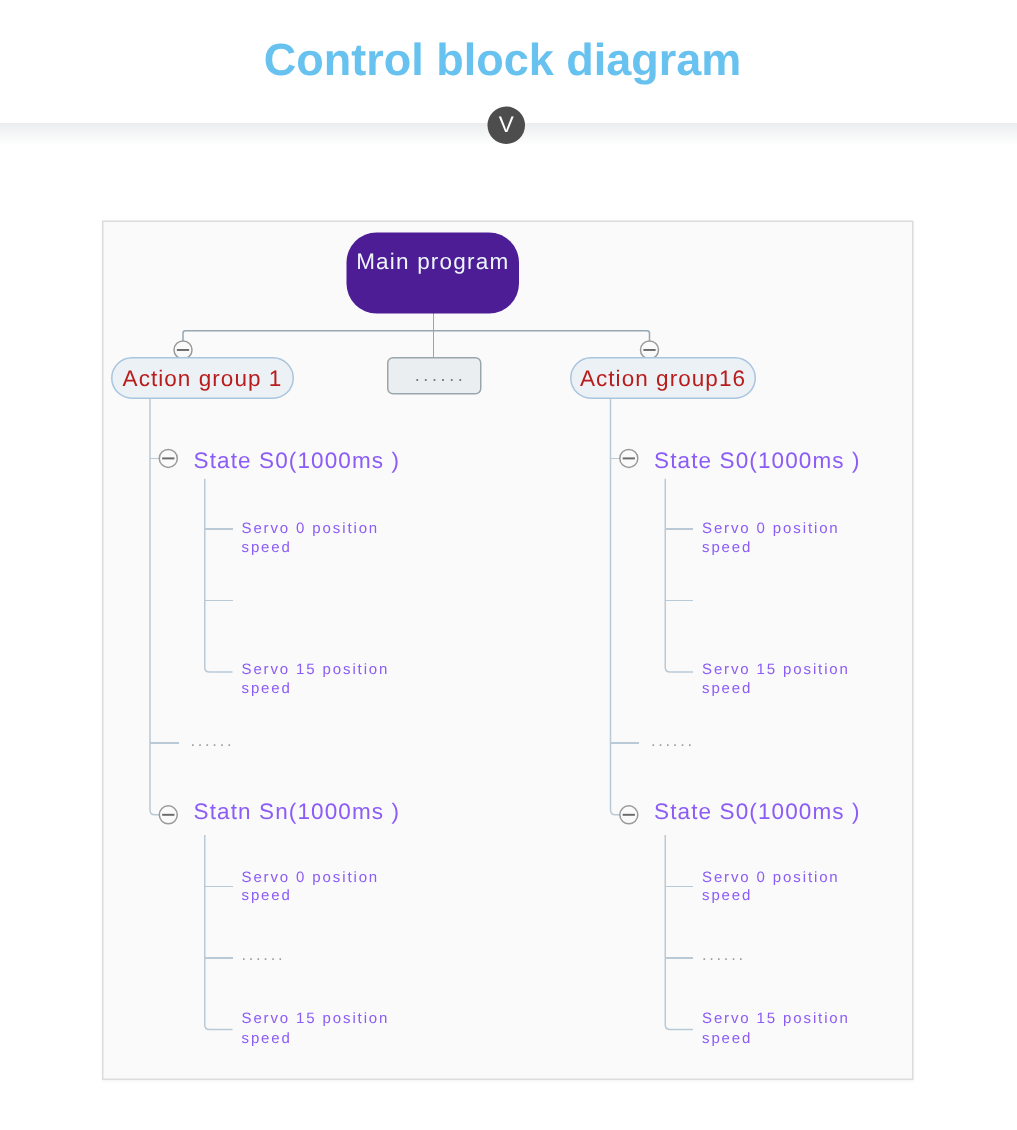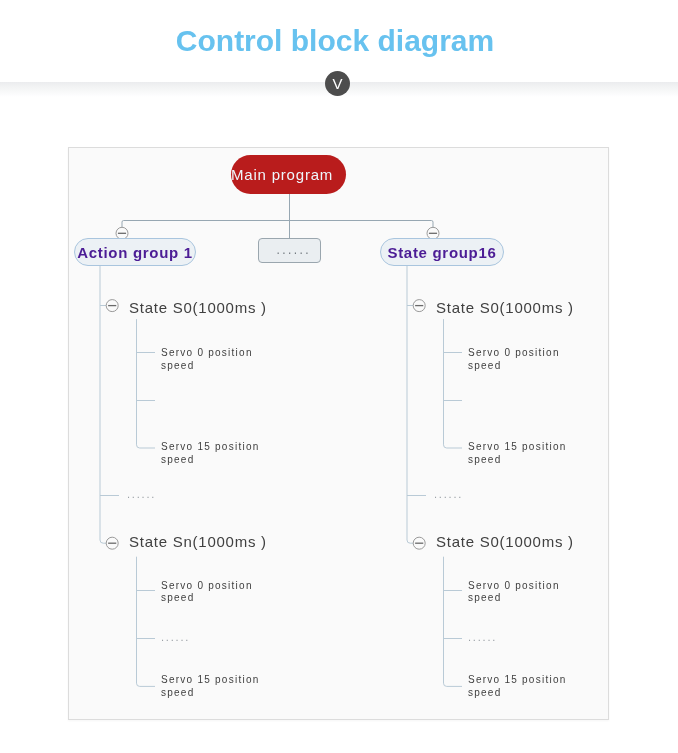--- a/index.html
+++ b/index.html
@@ -16,34 +16,34 @@
   .chev span{display:block;color:#ffffff;font-size:15px;line-height:26px;font-weight:normal;}
 
   
   .panel{position:absolute;left:68px;top:147px;width:539px;height:571px;background:#fafafa;
          border:1px solid #dcdcdc;box-shadow:0 1px 2px rgba(0,0,0,.04);}
 
   
   svg.wires{position:absolute;left:0;top:0;width:678px;height:753px;}
 
   
-  .root-node{position:absolute;box-sizing:border-box;left:231px;top:155px;width:115px;height:39px;
-        border-radius:20px;background:#b91c1c;color:#eef6fc;font-size:15px;letter-spacing:0.8px;
-        text-align:left;line-height:40px;}
+  .root-node{position:absolute;box-sizing:border-box;left:231px;top:155px;width:115px;height:54px;
+        border-radius:20px;background:#4c1d95;color:#eef6fc;font-size:15px;letter-spacing:0.8px;
+        text-align:center;line-height:40px;}
   .group-node{position:absolute;box-sizing:border-box;height:28px;border-radius:14px;
-        background:#ecf1f5;border:1px solid #a9c5de;color:#4c1d95;font-size:15px;
-        letter-spacing:0.7px;text-align:center;line-height:27px;font-weight:bold;}
+        background:#ecf1f5;border:1px solid #a9c5de;color:#b91c1c;font-size:15px;
+        letter-spacing:0.7px;text-align:center;line-height:27px;}
   .g1{left:74px;top:238px;width:122px;}
   .g2{left:380px;top:238px;width:124px;}
   .dots-node{position:absolute;box-sizing:border-box;left:258px;top:238px;width:63px;height:25px;
         border-radius:4px;background:#eaeef1;border:1px solid #9aa6ae;color:#70777e;
         font-size:12px;letter-spacing:2.4px;text-indent:8.4px;text-align:center;line-height:23px;}
 
   
-  .lbl{position:absolute;color:#404040;white-space:pre;}
+  .lbl{position:absolute;color:#8b5cf6;white-space:pre;}
   .state-lbl{font-size:15px;letter-spacing:0.75px;line-height:15px;}
   .leaf-lbl{font-size:10px;line-height:12.5px;letter-spacing:1.25px;}
   .dots-lbl{font-size:11px;letter-spacing:1.8px;color:#9aa0a6;line-height:11px;}
 </style>
 </head>
 <body>
 
 <div class="page">
 
   <div class="title">Control block diagram</div>
@@ -85,31 +85,31 @@
       <line x1="407" y1="495.2" x2="426" y2="495.2" stroke="#b9cad6" stroke-width="1" shape-rendering="crispEdges"></line>
       <circle cx="419.2" cy="543.2" r="6" fill="none" stroke="#9a9a9a" stroke-width="1"></circle>
       <line x1="415.12" y1="543.2" x2="423.28" y2="543.2" stroke="#6a6a6a" stroke-width="1.3"></line>
       <path d="M 443.5 556.7 L 443.5 683.1999999999999 Q 443.5 686.4 446.7 686.4 L 462 686.4" fill="none" stroke="#b9cad6" stroke-width="1"></path>
       <line x1="443.5" y1="590.9" x2="462" y2="590.9" stroke="#b9cad6" stroke-width="1" shape-rendering="crispEdges"></line>
       <line x1="443.5" y1="638.5" x2="462" y2="638.5" stroke="#b9cad6" stroke-width="1" shape-rendering="crispEdges"></line>
     </svg>
 
   <div class="root-node">Main program</div>
   <div class="group-node g1">Action group 1</div>
-  <div class="group-node g2">State group16</div>
+  <div class="group-node g2">Action group16</div>
   <div class="dots-node">......</div>
 
   <div id="labels">
       <div class="lbl state-lbl" style="left: 129px; top: 300.3px;">State S0(1000ms )</div>
       <div class="lbl leaf-lbl" style="left: 161px; top: 347px;">Servo 0 position<span>
 speed</span></div>
       <div class="lbl leaf-lbl" style="left: 161px; top: 441.2px;">Servo 15 position<span>
 speed</span></div>
       <div class="lbl dots-lbl" style="left: 127px; top: 488.7px;">......</div>
-      <div class="lbl state-lbl" style="left: 129px; top: 534px;">State Sn(1000ms )</div>
+      <div class="lbl state-lbl" style="left: 129px; top: 534px;">Statn Sn(1000ms )</div>
       <div class="lbl leaf-lbl" style="left: 161px; top: 579.5px;">Servo 0 position<span>
 speed</span></div>
       <div class="lbl dots-lbl" style="left: 161px; top: 632px;">......</div>
       <div class="lbl leaf-lbl" style="left: 161px; top: 674.2px;">Servo 15 position<span>
 speed</span></div>
       <div class="lbl state-lbl" style="left: 436px; top: 300.3px;">State S0(1000ms )</div>
       <div class="lbl leaf-lbl" style="left: 468px; top: 347px;">Servo 0 position<span>
 speed</span></div>
       <div class="lbl leaf-lbl" style="left: 468px; top: 441.2px;">Servo 15 position<span>
 speed</span></div>

